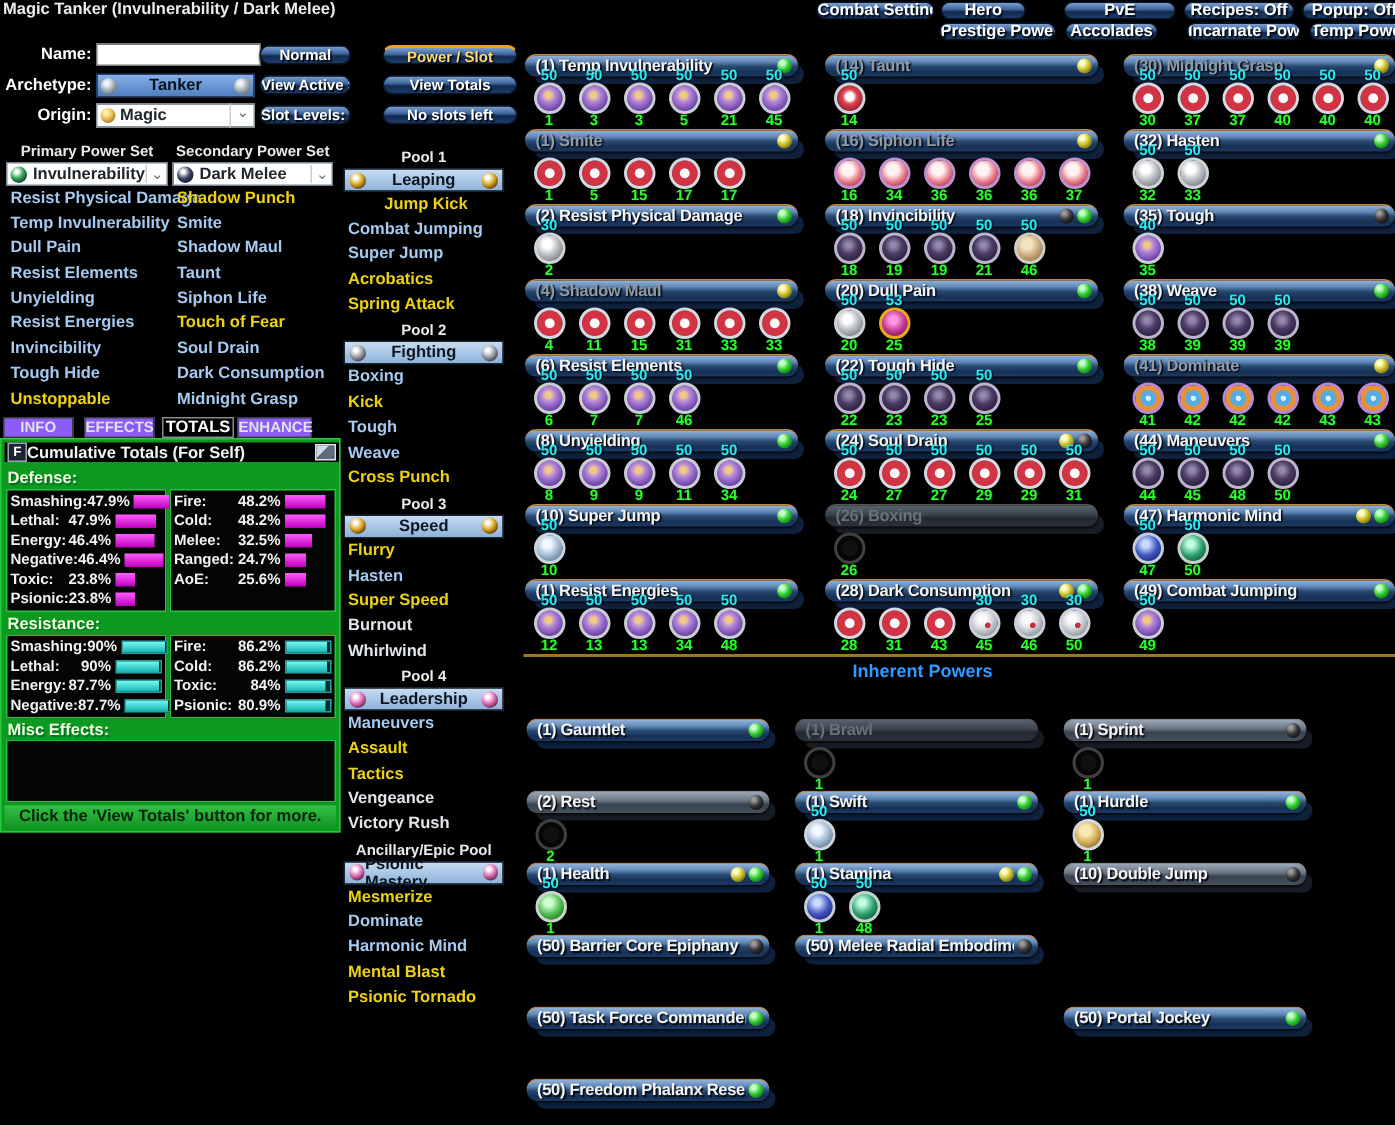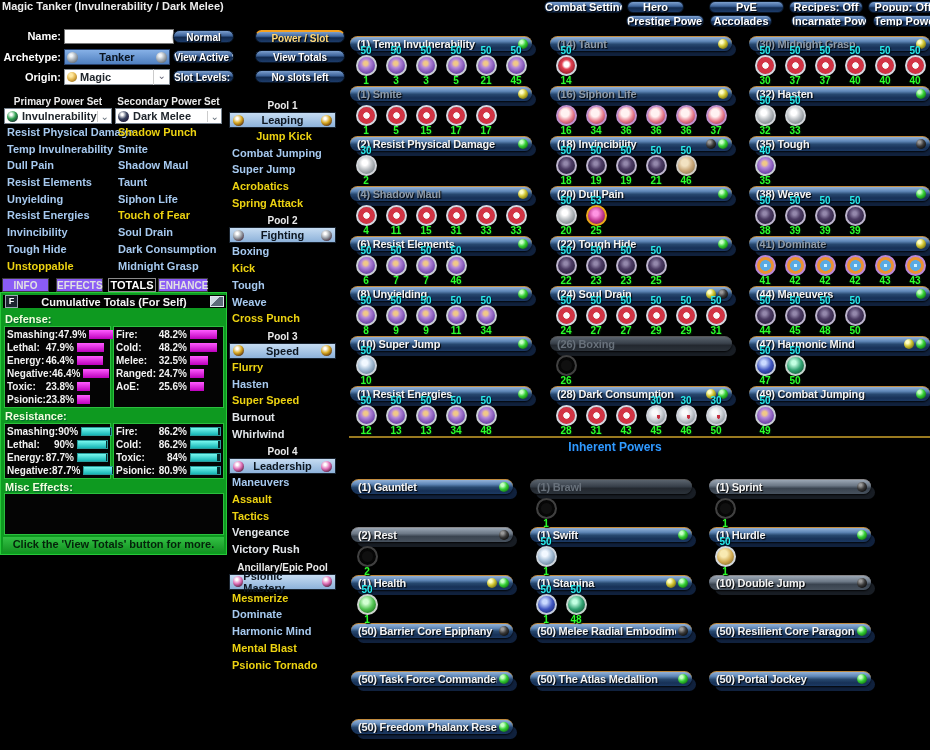--- a/index.html
+++ b/index.html
@@ -47,21 +47,21 @@
   .tab{position:absolute;top:278px;height:14px;background:#8b5cf6;border:1px solid #3c3c3c;color:#e2e2e2;
     font-size:10px;font-weight:bold;text-align:center;line-height:13px;box-sizing:border-box;cursor:pointer;}
   .tab.active{color:#fff;font-size:11px;border-color:#8a8a8a;background:#000;}
 
   
   #totals-panel{position:absolute;left:0;top:292px;width:227px;height:263px;background:#0e9a20;
     border:1px solid #27c93a;box-sizing:border-box;}
   .tp-header{position:absolute;left:2px;top:2px;width:219px;height:13px;background:#000;display:flex;align-items:center;padding:0 2px;}
   .f-btn{width:11px;height:11px;background:#1c2430;border:1px solid #9aa4b2;color:#fff;font-size:9px;font-weight:bold;
     text-align:center;line-height:11px;cursor:pointer;}
-  .tp-title{flex:1;text-align:center;font-size:11px;font-weight:bold;color:#f4f4f4;}
+  .tp-title{flex:1;font-size:11px;font-weight:bold;color:#f4f4f4;}
   .tp-icon{width:12px;height:9px;border:1px solid #dfe6ee;background:linear-gradient(135deg,#cfd9e4 0 40%,#5d6b7a 41% 100%);cursor:pointer;}
   .sec-label{position:absolute;left:4px;font-size:11px;font-weight:bold;color:#f2ffd9;text-shadow:1px 1px 1px #063;height:12px;line-height:12px;}
   .statbox{position:absolute;background:#040404;border:1px solid #2bbf3e;box-sizing:border-box;padding:1px 0;}
   .srow{display:flex;align-items:center;height:13px;padding:0 2px;}
   .srow .sl{font-size:10px;font-weight:bold;color:#f2f2f2;white-space:nowrap;}
   .srow .sv{margin-left:auto;font-size:10px;font-weight:bold;color:#f2f2f2;width:36px;text-align:right;margin-right:3px;white-space:nowrap;}
   .dwrap{width:31px;height:9px;flex-shrink:0;}
   .dfill{height:9px;background:linear-gradient(180deg,#ff5cff,#bd00bd);}
   .rwrap{width:31px;height:9px;background:#052a2c;border:1px solid #2a9c9c;box-sizing:border-box;flex-shrink:0;}
   .rfill{height:100%;background:linear-gradient(180deg,#77f8ef,#16b5b5);}
@@ -1268,42 +1268,24 @@
       </div>
       <div class="power icell" style="left: 179px; top: 144px;">
         <div class="tray"></div>
         <div class="pill ">
           <span class="pname">(50) Melee Radial Embodiment</span>
           <span class="leds">
             <i class="led black"></i>
           </span>
         </div>
       </div>
-      <div class="power icell" style="left: 358px; top: 144px;">
-        <div class="tray"></div>
-        <div class="pill ">
-          <span class="pname">(50) Resilient Core Paragon</span>
-          <span class="leds">
-            <i class="led green"></i>
-          </span>
-        </div>
-      </div>
       <div class="power icell" style="left: 0px; top: 192px;">
         <div class="tray"></div>
         <div class="pill ">
           <span class="pname">(50) Task Force Commander</span>
-          <span class="leds">
-            <i class="led green"></i>
-          </span>
-        </div>
-      </div>
-      <div class="power icell" style="left: 179px; top: 192px;">
-        <div class="tray"></div>
-        <div class="pill ">
-          <span class="pname">(50) The Atlas Medallion</span>
           <span class="leds">
             <i class="led green"></i>
           </span>
         </div>
       </div>
       <div class="power icell" style="left: 358px; top: 192px;">
         <div class="tray"></div>
         <div class="pill ">
           <span class="pname">(50) Portal Jockey</span>
           <span class="leds">

